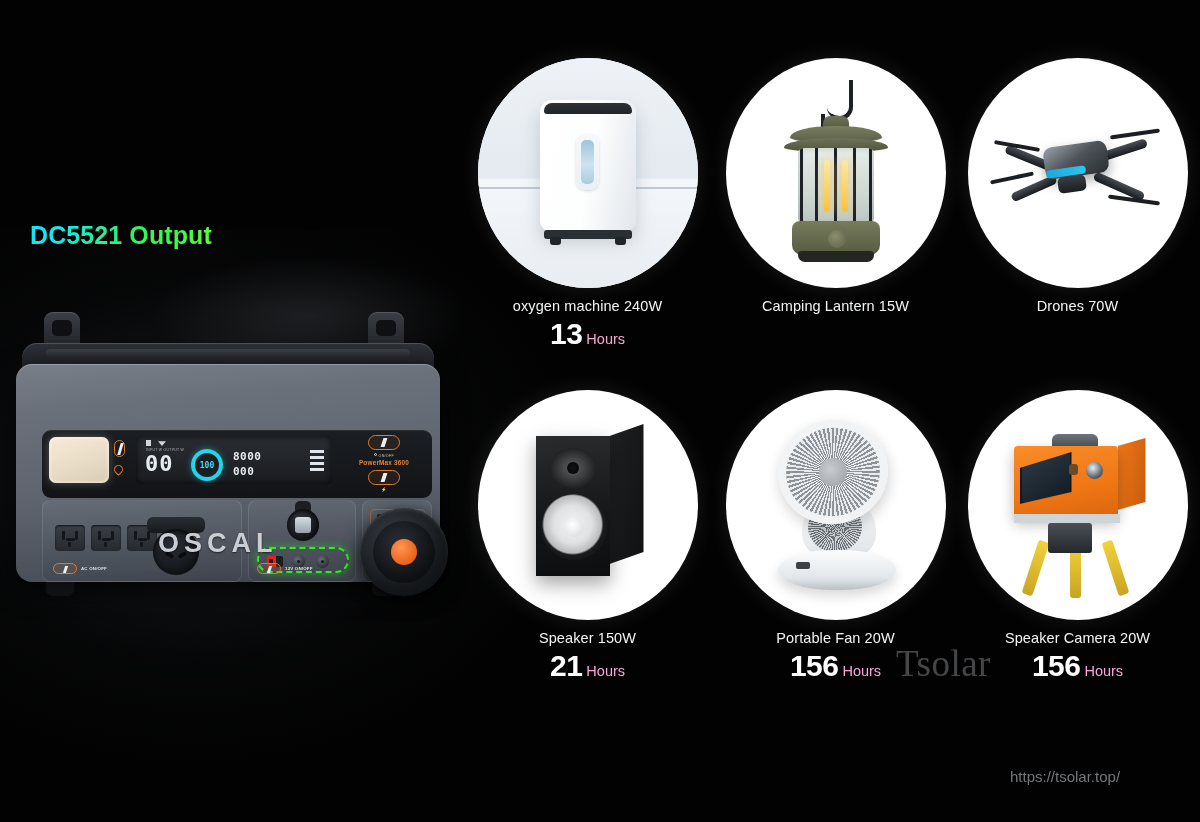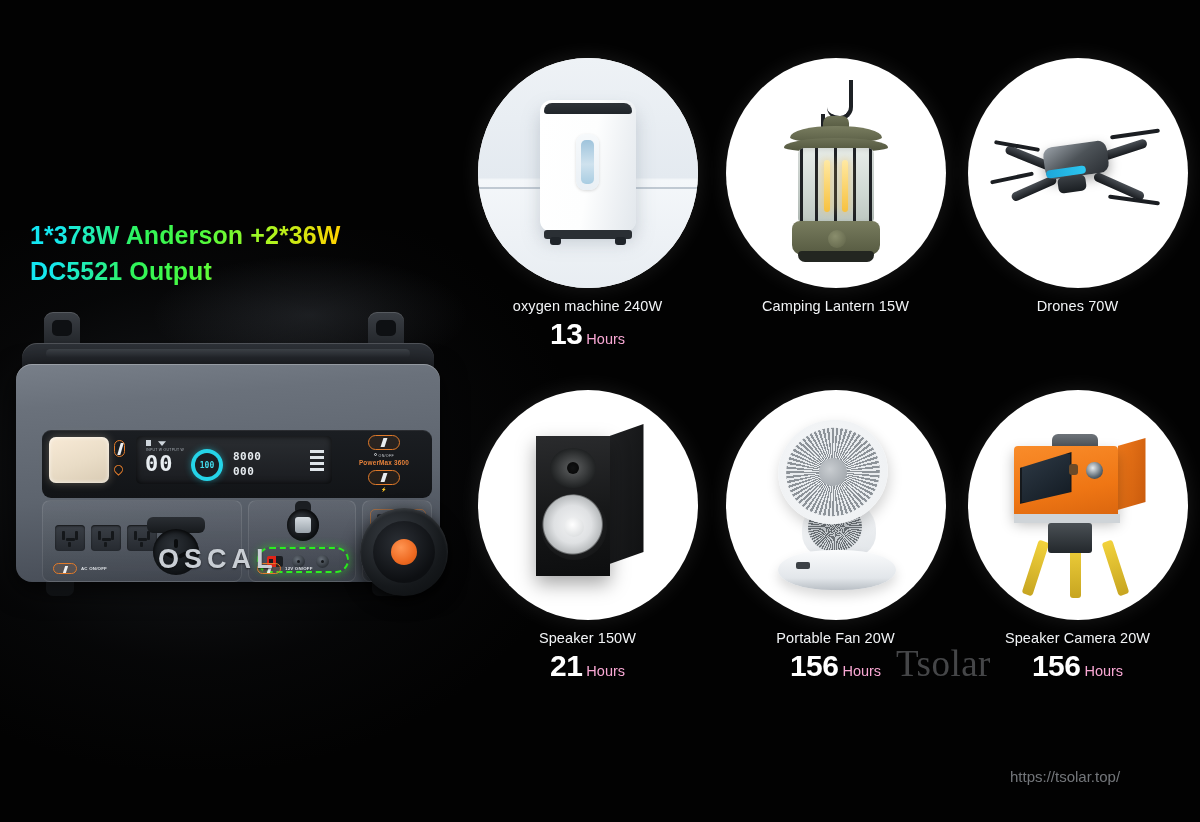--- a/index.html
+++ b/index.html
@@ -159,21 +159,21 @@
          background:linear-gradient(180deg,#2d3238,#14171a); }
   .ulabel{ position:absolute; font-size:3.2px; color:#e5813a; letter-spacing:.2px; white-space:nowrap; }
 
   .swtch{ position:absolute; display:flex; align-items:center; gap:4px; }
   .swtch .pill{ width:24px; height:11px; border:1.2px solid #e07a2a; border-radius:6px; position:relative;
                 background:rgba(224,122,42,.1); }
   .swtch .pill:after{ content:""; position:absolute; left:9.5px; top:1.5px; width:3.2px; height:7px;
                       background:#eef1f4; transform:skewX(-18deg); }
   .swtch .t{ font-size:4.4px; color:#dfe3e7; font-weight:bold; letter-spacing:.2px; white-space:nowrap; }
 
-  .oscal{ position:absolute; left:150px; top:232px; font-size:27px; font-weight:bold; letter-spacing:5px;
+  .oscal{ position:absolute; left:150px; top:216px; font-size:27px; font-weight:bold; letter-spacing:5px;
           color:#c9ced4; text-shadow:0 1px 2px rgba(0,0,0,.6); }
 
   
   .grid{ position:absolute; left:470px; top:58px; width:730px; height:680px; }
   .cell{ position:absolute; width:235px; text-align:center; }
   .circ{ position:relative; width:220px; height:230px; margin:0 auto; border-radius:50%;
          background:#ffffff; overflow:hidden;
          box-shadow:0 0 22px rgba(255,255,255,.10); }
   .cap{ margin-top:10px; font-size:14.5px; color:#f2f4f6; letter-spacing:.1px; }
   .hrs{ margin-top:3px; }
@@ -284,21 +284,20 @@
            font-size:37px; color:rgba(205,210,215,.33); letter-spacing:.5px; }
   .wm-url{ position:absolute; left:1010px; top:768px; font-size:15px; color:rgba(196,202,208,.58); }
 </style>
 </head>
 <body>
 
 <div class="glow-left"></div>
 <div class="glow-top"></div>
 
 <div class="headline">
-  <span>1*378W Anderson +2*36W</span>
   <span class="l2">DC5521 Output</span>
 </div>
 
 <div class="station">
   <div class="handle l"></div>
   <div class="handle r"></div>
   <div class="topbar"></div>
   <div class="foot l"></div>
   <div class="foot r"></div>
 

